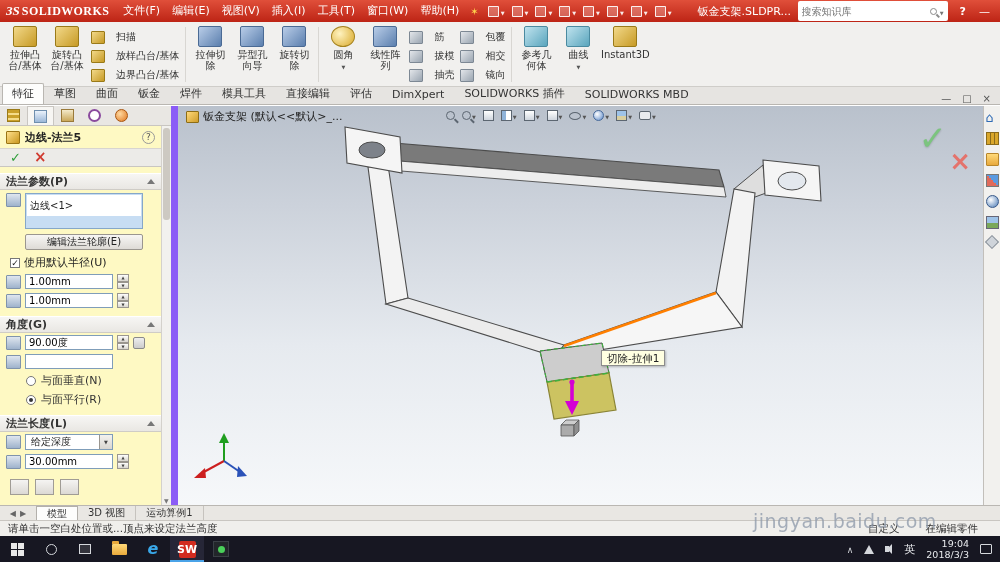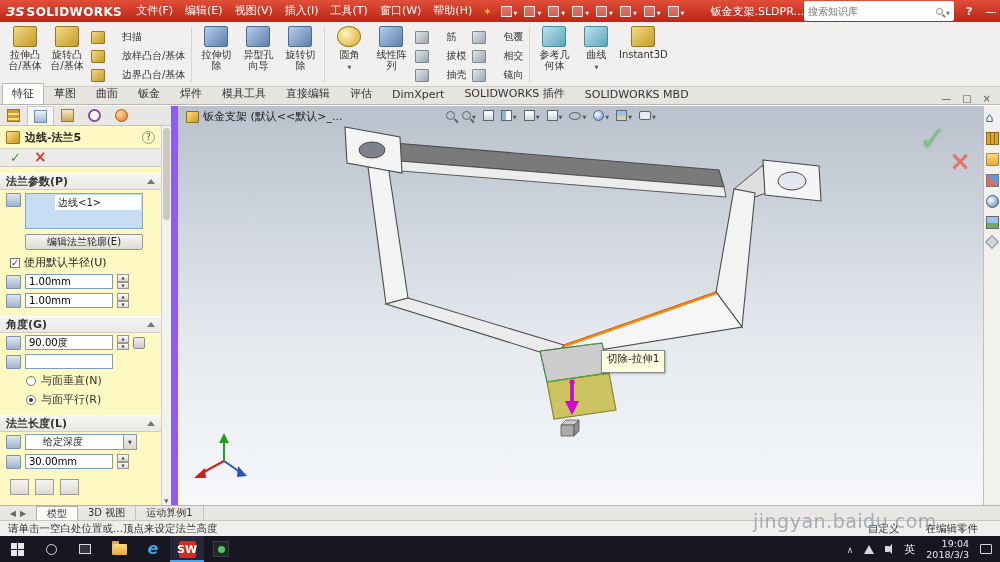--- a/index.html
+++ b/index.html
@@ -2,21 +2,21 @@
 <html><head>
 <meta charset="utf-8">
 <style>
   * { box-sizing:border-box; margin:0; padding:0; }
   html,body { width:1000px; height:562px; overflow:hidden; }
   body { font-family:"DejaVu Sans","Liberation Sans",sans-serif; font-size:11px; position:relative; background:#fff; color:#222; }
 
   
   .titlebar { position:absolute; top:0; left:0; width:1000px; height:22px;
     background:linear-gradient(#e04f3a,#bd2415); display:flex; align-items:center; color:#fff; }
-  .logo { display:flex; align-items:baseline; margin:0 8px 0 6px; white-space:nowrap; }
+  .logo { display:flex; align-items:baseline; margin:0 8px 0 6px; white-space:nowrap;font-family:Liberation Serif, serif; }
   .logo-mark { font-weight:bold; font-style:italic; font-size:13px; }
   .logo-name { font-weight:bold; font-size:12px; letter-spacing:.4px; margin-left:2px; }
   .menu-item { padding:0 6px; line-height:22px; cursor:default; white-space:nowrap; }
   .tb-star { color:#ffd34d; margin:0 5px; font-size:10px; }
   .qat { display:flex; align-items:center; gap:7px; margin-left:4px; }
   .qat-item { display:flex; align-items:center; gap:2px; }
   .qat-ic { width:11px; height:11px; border:1px solid rgba(255,255,255,.9); background:rgba(255,255,255,.25); border-radius:1px; }
   .qat-caret::after { content:"▼"; font-size:5px; opacity:.9; }
   .tb-doc { margin-left:26px; white-space:nowrap; }
   .tb-right { margin-left:auto; display:flex; align-items:center; }
@@ -28,21 +28,21 @@
   .tb-help { margin:0 9px 0 12px; font-weight:bold; }
   .tb-win { display:flex; gap:13px; margin:0 10px 0 4px; font-size:11px; }
 
   
   .ribbon { position:absolute; top:22px; left:0; width:1000px; height:65px; background:#f1f0ee;
     border-bottom:1px solid #cfcdc9; display:flex; align-items:stretch; padding:2px 0 1px 4px; }
   .rb-big { width:42px; display:flex; flex-direction:column; align-items:center; color:#333;
     font-size:10px; line-height:11px; padding-top:2px; text-align:center; white-space:nowrap; }
   .rb-ic24 { width:24px; height:21px; margin-bottom:2px; border-radius:2px; flex:none; }
   .rb-stack { display:flex; flex-direction:column; gap:1px; padding:4px 3px 0 3px; }
-  .rb-s { display:flex; align-items:center; gap:17px; height:18px; font-size:10px; color:#333; white-space:nowrap; }
+  .rb-s { display:flex; align-items:center; gap:11px; height:18px; font-size:10px; color:#333; white-space:nowrap; }
   .rb-ic14 { width:14px; height:13px; border-radius:1px; flex:none; }
   .rb-sep { width:1px; background:#d8d6d2; margin:3px 3px; }
   .caret::after { content:"▼"; font-size:5px; color:#555; }
   .ic-gold { background:linear-gradient(135deg,#f2d98a,#c79a25); border:1px solid #9a7a18; }
   .ic-blue { background:linear-gradient(135deg,#b9cde8,#5b7fae); border:1px solid #4a6a94; }
   .ic-round{ border-radius:50%; background:radial-gradient(circle at 35% 35%,#fff3c0,#d9a92a); border:1px solid #a5821d; }
   .ic-gray { background:linear-gradient(135deg,#e3e6ea,#9aa5b1); border:1px solid #7d8894; }
   .ic-teal { background:linear-gradient(135deg,#bfe3ee,#5aa5bd); border:1px solid #4a8aa0; }
 
   
@@ -78,35 +78,35 @@
   .okx { font-weight:bold; font-size:13px; line-height:1; }
   .ok-ic::before { content:"✓"; color:#2e9e3a; }
   .x-ic::before { content:"×"; color:#d03a2f; font-size:15px; }
   .sect { height:17px; background:linear-gradient(#f7f6f4,#e9e7e3); border-top:1px solid #fff; border-bottom:1px solid #cfccc6;
     display:flex; align-items:center; padding:0 6px; font-weight:bold; color:#333; margin-top:6px; }
   .chev { margin-left:auto; width:0; height:0; border-left:4px solid transparent; border-right:4px solid transparent; border-bottom:5px solid #777; }
   .row { display:flex; align-items:center; gap:4px; padding:2px 6px; }
   .row-ic { width:15px; height:14px; background:linear-gradient(#dfe6ef,#9fb3cc); border:1px solid #7f93ac; border-radius:1px; flex:none; }
   .selwrap { display:flex; gap:4px; padding:3px 6px 2px; align-items:flex-start; }
   .selbox { width:118px; height:36px; background:#c7ddf3; border:1px solid #86a7c8; padding:1px; }
-  .selitem { background:#fff; height:15px; font-size:10px; padding:0 3px; display:flex; align-items:center;margin-left:28px; }
+  .selitem { background:#fff; height:21px; font-size:10px; padding:0 3px; display:flex; align-items:center; }
   .btn { margin:3px 6px 2px 25px; width:118px; height:16px; background:linear-gradient(#f7f6f4,#dedbd6);
     border:1px solid #9a968f; border-radius:2px; font-size:10px; display:flex; align-items:center; justify-content:center; }
   .chkrow { display:flex; align-items:center; gap:4px; padding:3px 6px 2px 10px; }
   .chk { width:10px; height:10px; background:#fff; border:1px solid #777; font-size:9px; line-height:9px; text-align:center; }
   .chk.on::before { content:"✓"; }
   .numbox { width:88px; height:15px; background:#fff; border:1px solid #7f9db9; font-size:10px; padding:0 3px; font-family:inherit; }
   .spin { width:12px; height:15px; display:flex; flex-direction:column; }
   .spin span { flex:1; background:linear-gradient(#fdfdfc,#d9d6d0); border:1px solid #9a968f; font-size:4px; color:#444; display:flex; align-items:center; justify-content:center; }
   .spin .up::before { content:"▲"; } .spin .dn::before { content:"▼"; }
   .lock { width:12px; height:12px; border:1px solid #8a8a8a; border-radius:2px; background:linear-gradient(#eee,#ccc); }
   .radiorow { display:flex; align-items:center; gap:5px; padding:2px 6px 2px 26px; color:#333; }
   .radio { width:10px; height:10px; border:1px solid #777; border-radius:50%; background:#fff; position:relative; flex:none; }
   .radio.sel::after { content:""; position:absolute; inset:2px; background:#333; border-radius:50%; }
-  .dropdown { width:112px; height:16px; background:#fff; border:1px solid #7f9db9; display:flex; align-items:center; font-size:10px; padding-left:17px; }
+  .dropdown { width:88px; height:16px; background:#fff; border:1px solid #7f9db9; display:flex; align-items:center; font-size:10px; padding-left:5px; }
   .dd-btn { margin-left:auto; width:13px; height:100%; background:linear-gradient(#f3f2ef,#d9d6d0); border-left:1px solid #9a968f;
     display:flex; align-items:center; justify-content:center; }
   .dd-btn::before { content:"▼"; font-size:5px; color:#444; }
   .footicons { display:flex; gap:6px; padding:8px 6px 0 10px; }
   .fico { width:19px; height:16px; border:1px solid #a09c95; background:linear-gradient(#f5f4f2,#dcd9d4); }
 
   
   .viewport { flex:1; position:relative; overflow:hidden;
     background:linear-gradient(180deg,#b9c1cc 0%,#ccd2db 25%,#e6eaef 60%,#f6f8fa 100%); }
   .doc-tab { position:absolute; left:8px; top:3px; display:flex; align-items:center; gap:4px; color:#222; }
@@ -119,21 +119,21 @@
   .s-sect { width:11px; height:11px; border:1px solid #5c6671; background:linear-gradient(90deg,#8fb3d9 50%,#fff 50%); }
   .s-eye { width:12px; height:8px; border:1.5px solid #5c6671; border-radius:50%; }
   .s-ball { width:11px; height:11px; border-radius:50%; background:radial-gradient(circle at 35% 35%,#fff,#5b89c9); border:1px solid #46699a; }
   .s-scene { width:11px; height:11px; border:1px solid #5c6671; background:linear-gradient(#9ec3e8 55%,#d9cfa0 55%); }
   .s-cam { width:12px; height:9px; border:1px solid #5c6671; border-radius:2px; background:#e8ebef; }
   .confirm-check { position:absolute; right:36px; top:12px; font-size:34px; font-weight:bold; color:#7cc47f; text-shadow:0 1px 2px rgba(0,0,0,.18); }
   .confirm-check::before { content:"✓"; }
   .confirm-x { position:absolute; right:12px; top:40px; font-size:26px; font-weight:bold; color:#e4736c; }
   .confirm-x::before { content:"×"; }
   .tooltip { position:absolute; left:423px; top:244px; background:#ffffe1; border:1px solid #8c8c8c; font-size:10.5px;
-    padding:0 5px; height:23px; line-height:15px; box-shadow:1px 1px 2px rgba(0,0,0,.25); white-space:nowrap; }
+    padding:0 5px; height:16px; line-height:15px; box-shadow:1px 1px 2px rgba(0,0,0,.25); white-space:nowrap; }
   svg.model { position:absolute; inset:0; }
 
   
   .taskstrip { width:17px; background:#f2f1ee; border-left:1px solid #c2bfba; display:flex; flex-direction:column; align-items:center; padding-top:5px; gap:8px; flex:none; }
   .tp-ic { width:13px; height:13px; }
   .tp-home::before { content:"⌂"; color:#2f6bb5; font-size:13px; line-height:13px; }
   .tp-lib { background:repeating-linear-gradient(90deg,#d9a62a 0 3px,#8a6a1a 3px 4px); border:1px solid #8a6a1a; }
   .tp-fold { background:linear-gradient(#ffd978,#e8a93c); border:1px solid #b8862a; border-radius:1px; }
   .tp-pal { background:linear-gradient(45deg,#e06a5a 50%,#5a9ae0 50%); border:1px solid #777; }
   .tp-app { border-radius:50%; background:radial-gradient(circle at 35% 35%,#fff,#4a7ab5); border:1px solid #3a5a8a; }

